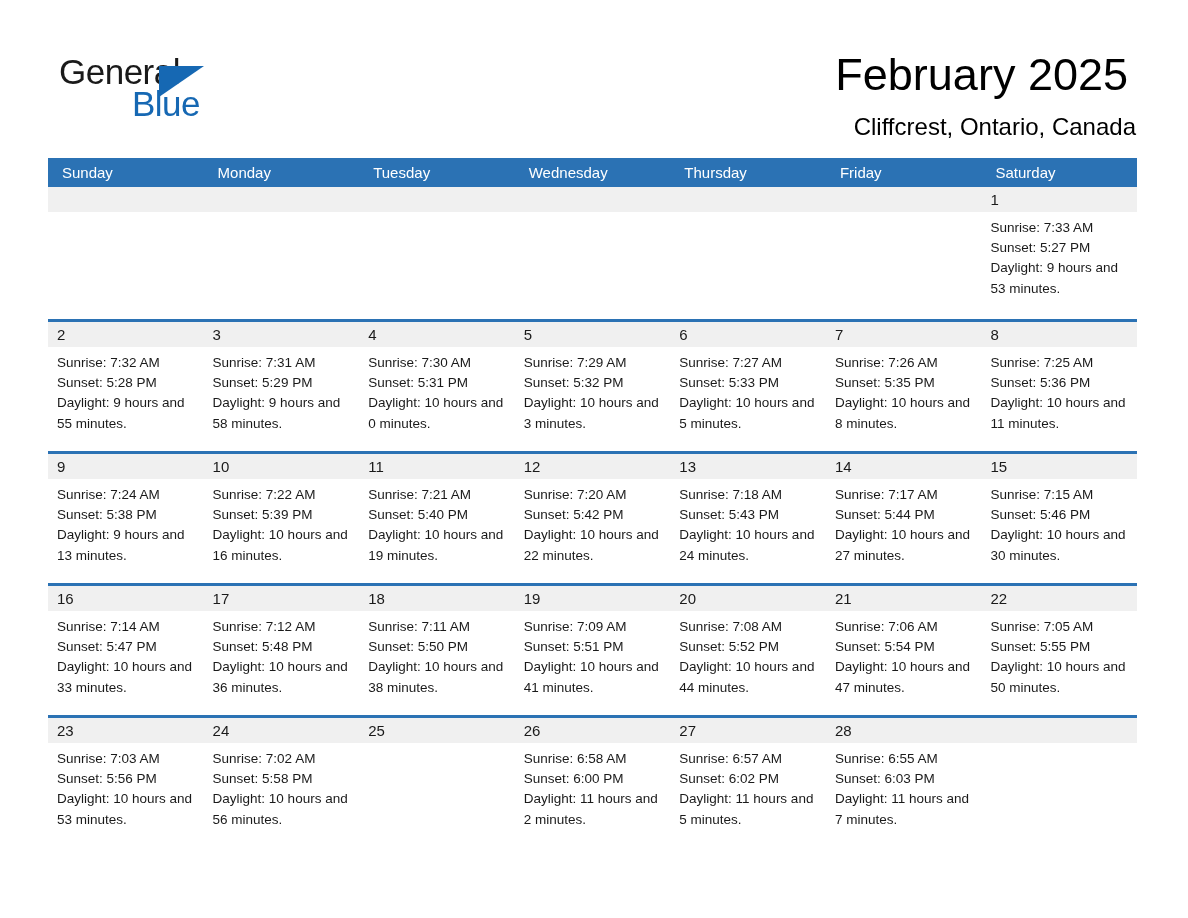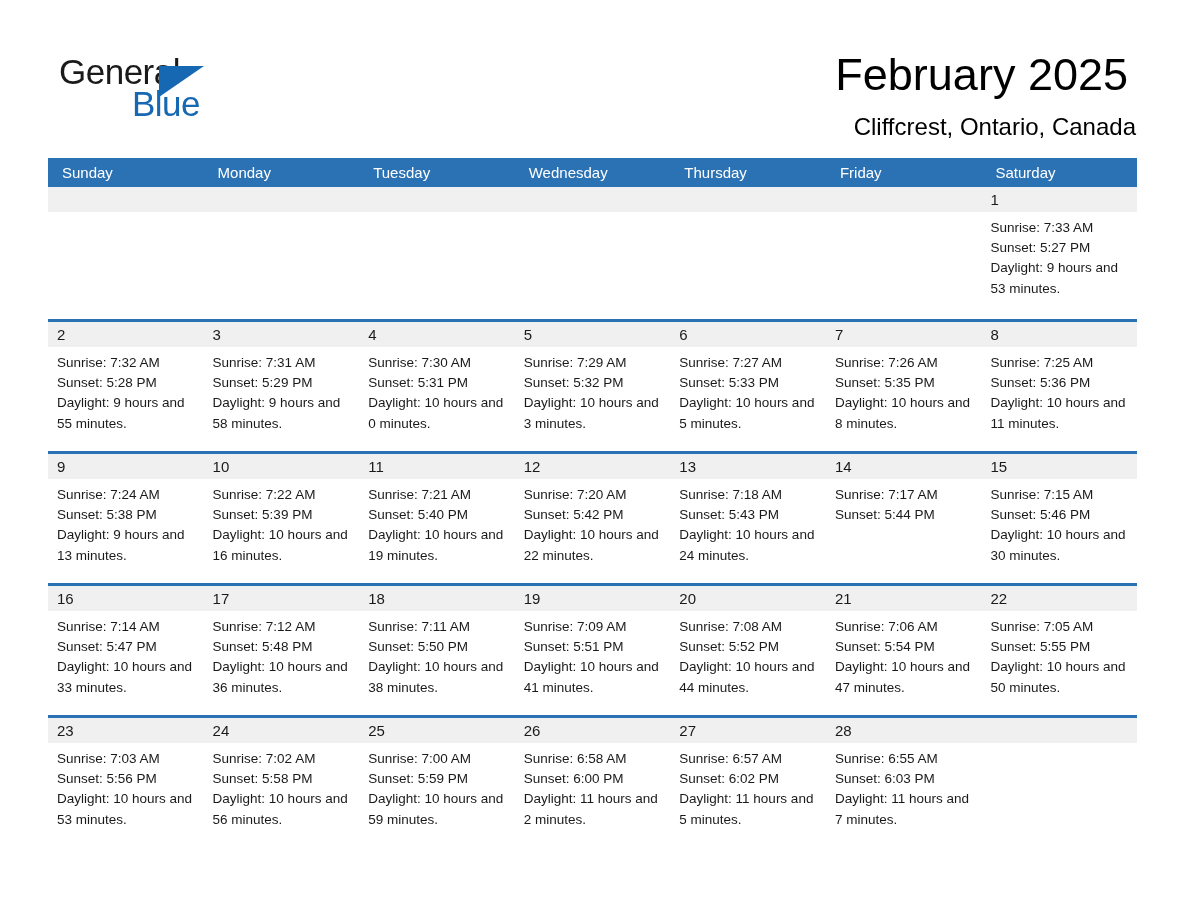--- a/index.html
+++ b/index.html
@@ -339,20 +339,21 @@
               <div class="daylight-line">Daylight: 10 hours and 24 minutes.</div>
             </div>
           </div>
           <div class="day-cell">
             <div class="daynum-band">
               <div class="daynum">14</div>
             </div>
             <div class="day-body">
               <div>Sunrise: 7:17 AM</div>
               <div>Sunset: 5:44 PM</div>
+              <div class="daylight-line">Daylight: 10 hours and 27 minutes.</div>
             </div>
           </div>
           <div class="day-cell">
             <div class="daynum-band">
               <div class="daynum">15</div>
             </div>
             <div class="day-body">
               <div>Sunrise: 7:15 AM</div>
               <div>Sunset: 5:46 PM</div>
               <div class="daylight-line">Daylight: 10 hours and 30 minutes.</div>
@@ -449,25 +450,20 @@
             <div class="day-body">
               <div>Sunrise: 7:02 AM</div>
               <div>Sunset: 5:58 PM</div>
               <div class="daylight-line">Daylight: 10 hours and 56 minutes.</div>
             </div>
           </div>
           <div class="day-cell">
             <div class="daynum-band">
               <div class="daynum">25</div>
             </div>
-            <div class="day-body">
-              <div>Sunrise: 7:00 AM</div>
-              <div>Sunset: 5:59 PM</div>
-              <div class="daylight-line">Daylight: 10 hours and 59 minutes.</div>
-            </div>
           </div>
           <div class="day-cell">
             <div class="daynum-band">
               <div class="daynum">26</div>
             </div>
             <div class="day-body">
               <div>Sunrise: 6:58 AM</div>
               <div>Sunset: 6:00 PM</div>
               <div class="daylight-line">Daylight: 11 hours and 2 minutes.</div>
             </div>

